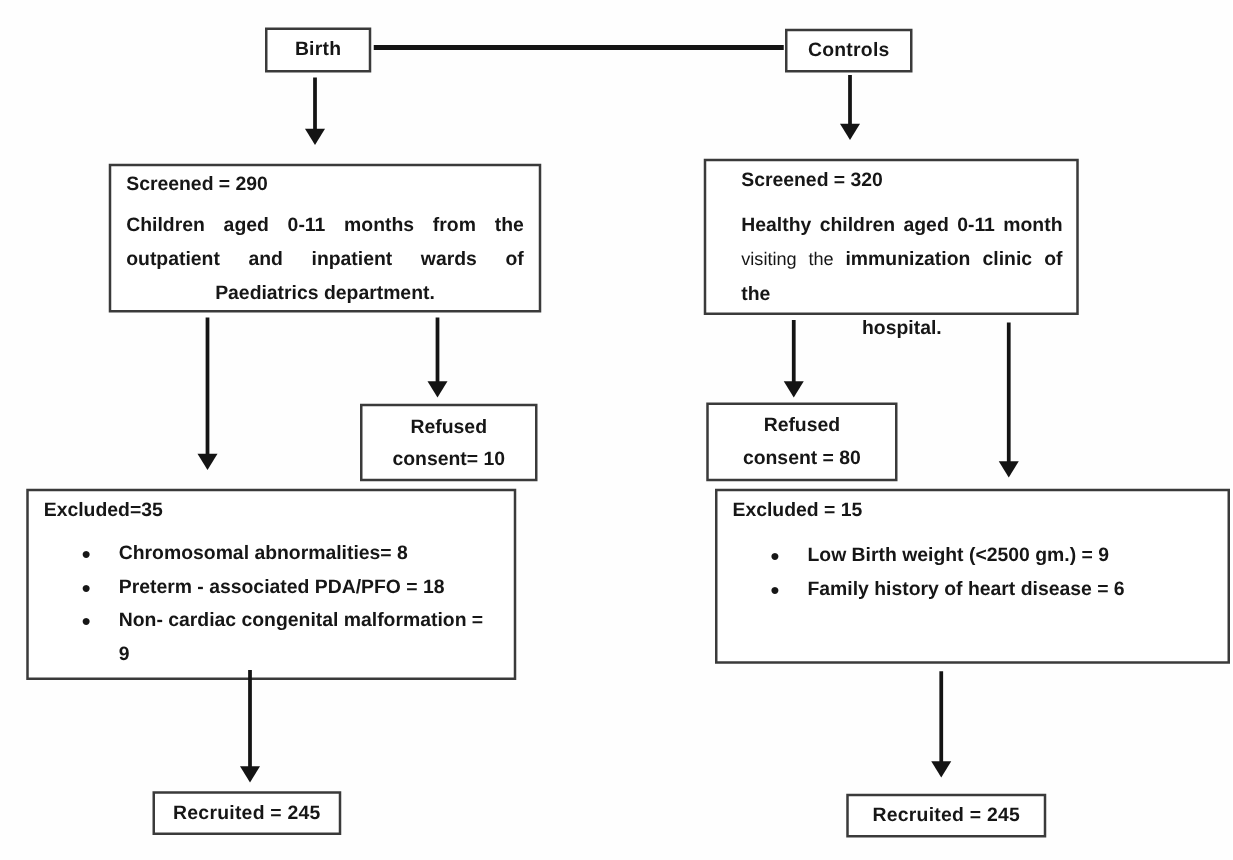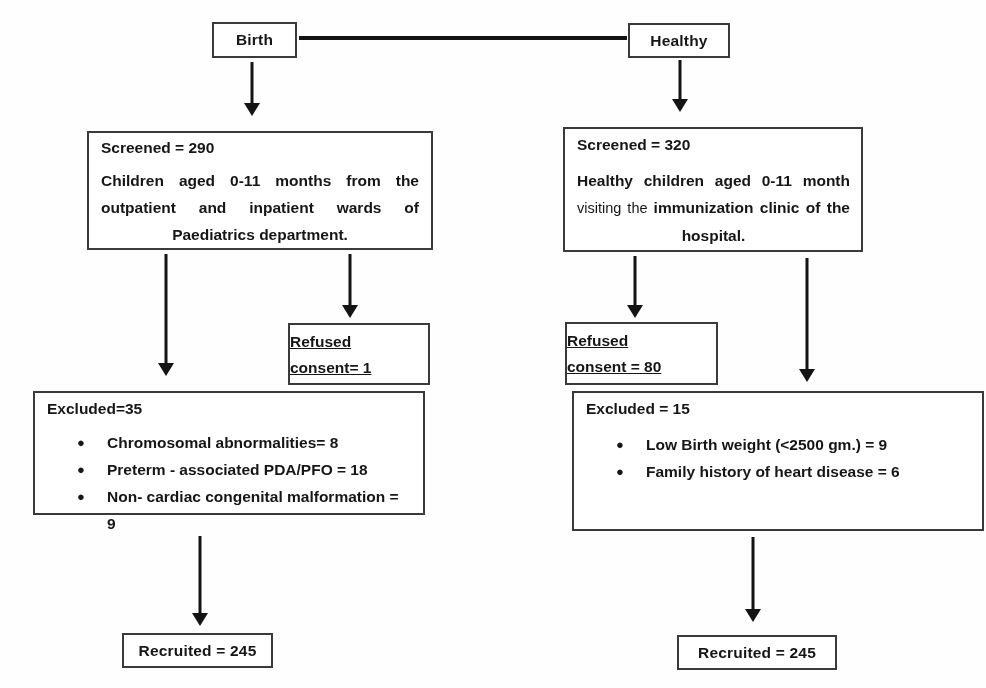--- a/index.html
+++ b/index.html
@@ -25,47 +25,47 @@
     transform:translateX(-50%);
   }
   .varrow .head {
     position:absolute; left:50%; bottom:0; transform:translateX(-50%);
     width:0; height:0;
     border-left:8px solid transparent; border-right:8px solid transparent;
     border-top:13px solid #141414;
   }
   .content-box { font-weight:bold; font-size:15.5px; }
   .screened-cases { padding:5px 12px 0 12px; }
-  .screened-controls { padding:6px 11px 0 12px; }
+  .screened-controls { padding:6px 11px 0 28px; }
   .box-title { line-height:20px; }
   .para { margin-top:9px; line-height:27px; }
   .para-r { margin-top:12px; line-height:27px; }
   .jline { text-align:justify; text-align-last:justify; }
   .lline { text-align:center; }
   .regular { font-weight:normal; font-size:14.5px; }
   .excluded { padding:6px 12px 0 12px; }
   .bullets { margin-top:10px; }
   .bullets-r { margin-top:12px; }
   .bullet-row { display:flex; line-height:27px; }
   .bullet-marker { margin-left:26px; width:30px; flex:none; font-size:13px; text-align:left; padding-left:4px; }
   .bullet-text { flex:1; }
-  .refused { padding-top:4px; line-height:26px;text-decoration:underline; }
+  .refused { text-align:center; padding-top:4px; line-height:26px; }
 </style>
 </head>
 <body>
 
 <div class="canvas">
 
   <div class="hline" style="left:299px; top:36px; width:328px; height:4px;"></div>
 
   <div class="box label-box" style="left:212px; top:22px; width:85px; height:36px;">
     <span>Birth</span>
   </div>
   <div class="box label-box" style="left:628px; top:23px; width:102px; height:35px;">
-    <span>Healthy</span>
+    <span>Controls</span>
   </div>
 
   <div class="varrow" style="left:243px; top:62px; height:54px;">
     <div class="shaft"></div>
     <div class="head"></div>
   </div>
   <div class="varrow" style="left:671px; top:60px; height:52px;">
     <div class="shaft"></div>
     <div class="head"></div>
   </div>
@@ -104,28 +104,28 @@
     <div class="shaft"></div>
     <div class="head"></div>
   </div>
   <div class="varrow" style="left:798px; top:258px; height:124px;">
     <div class="shaft"></div>
     <div class="head"></div>
   </div>
 
   <div class="box content-box refused" style="left:288px; top:323px; width:142px; height:62px;">
     <div>Refused</div>
-    <div>consent= 1</div>
+    <div>consent= 10</div>
   </div>
   <div class="box content-box refused" style="left:565px; top:322px; width:153px; height:63px;">
     <div>Refused</div>
     <div>consent = 80</div>
   </div>
 
-  <div class="box content-box excluded" style="left:33px; top:391px; width:392px; height:124px;">
+  <div class="box content-box excluded" style="left:21px; top:391px; width:392px; height:153px;">
     <div class="box-title">Excluded=35</div>
     <div class="bullets">
       <div class="bullet-row">
         <span class="bullet-marker">●</span>
         <span class="bullet-text">Chromosomal abnormalities= 8</span>
       </div>
       <div class="bullet-row">
         <span class="bullet-marker">●</span>
         <span class="bullet-text">Preterm - associated PDA/PFO = 18</span>
       </div>

